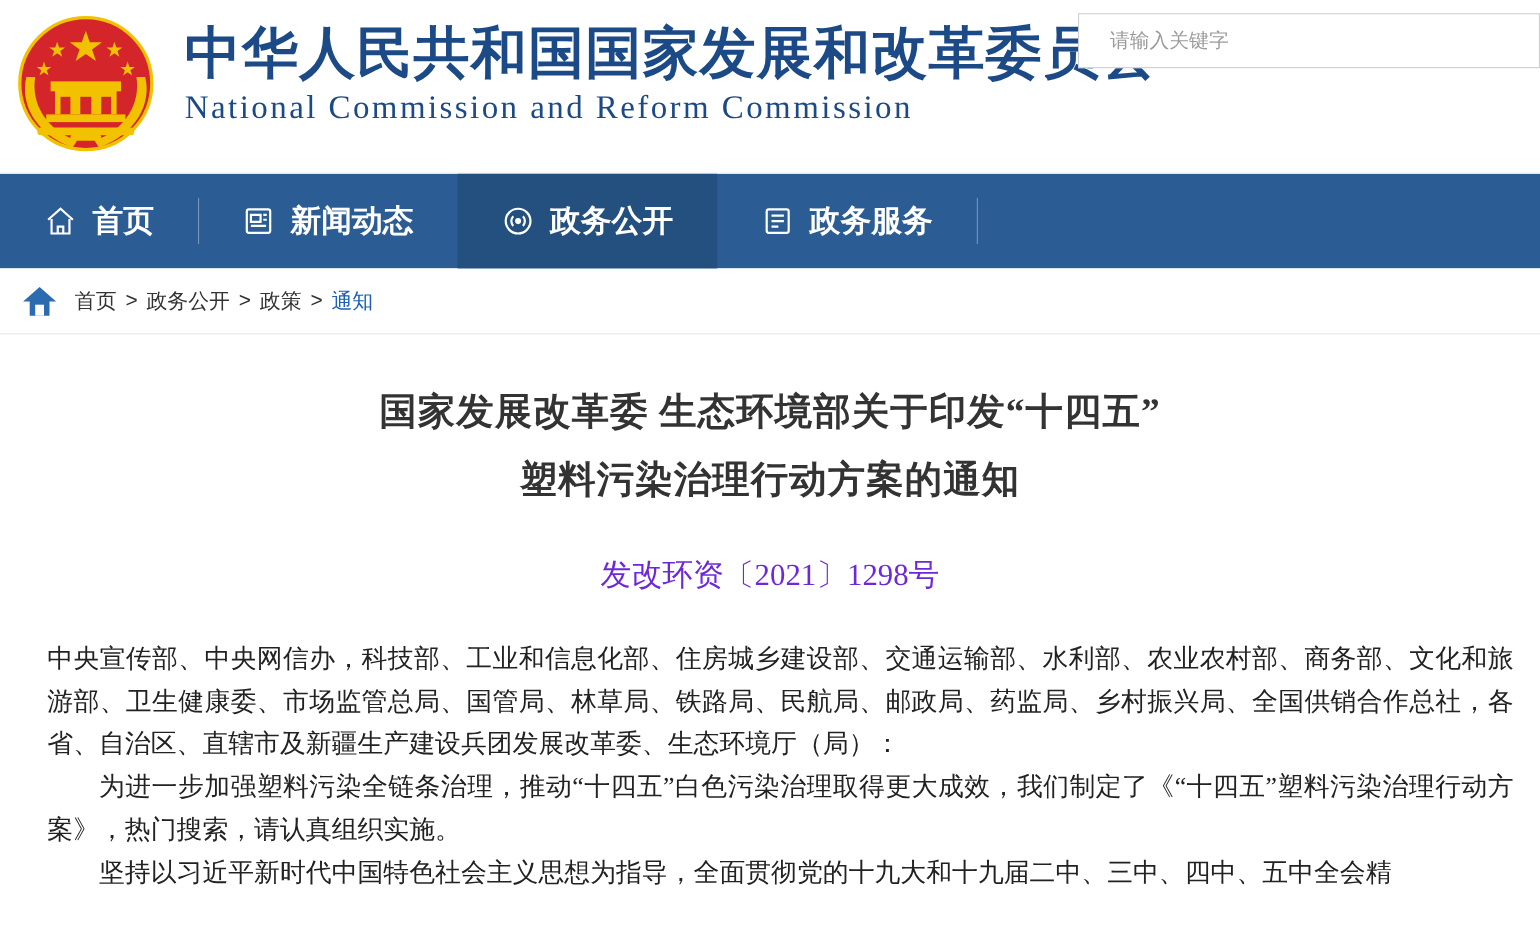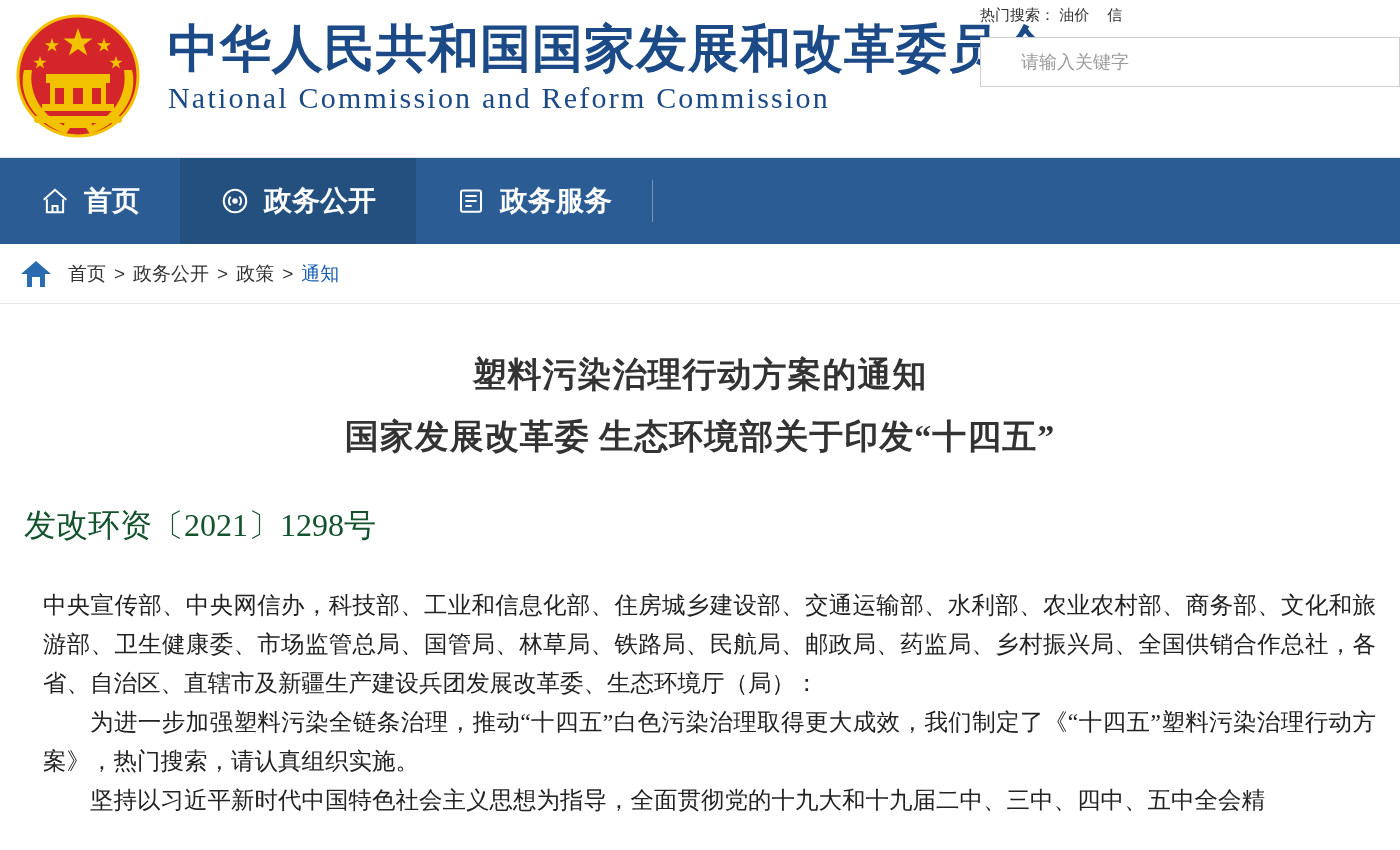--- a/index.html
+++ b/index.html
@@ -62,21 +62,20 @@
   .hot-search-item { color: #333; margin-right: 14px; }
   .search-box {
     margin-top: 12px;
     width: 420px; height: 50px;
     border: 1px solid #cfcfcf;
     background: #fff;
     display: flex;
     align-items: center;
     position: relative;
     overflow: hidden;
-    padding-left: 12px;
   }
   .search-input {
     border: 0; outline: 0;
     width: 100%; height: 100%;
     font-size: 18px;
     color: #9b9b9b;
     padding-left: 28px;
     background: transparent;
     font-family: "Liberation Sans", sans-serif;
   }
@@ -145,23 +144,24 @@
   .doc-title {
     text-align: center;
     font-family: "Liberation Serif", serif;
     font-weight: bold;
     font-size: 34px;
     color: #333;
     line-height: 62px;
     letter-spacing: 1px;
   }
   .doc-number {
-    font-family: "Liberation Serif", serif;
-    font-size: 32px;
-    color: #14532d;
+    text-align: center;
+    font-family: "Liberation Serif", serif;
+    font-size: 28px;
+    color: #6d28d9;
     margin-top: 36px;
   }
   .doc-body {
     margin-top: 38px;
     font-family: "Liberation Serif", serif;
     font-size: 23.5px;
     line-height: 39px;
     color: #222;
     text-align: justify;
     margin-left: 19px;
@@ -202,45 +202,52 @@
       <rect x="56" y="114" width="28" height="6" rx="3" fill="#f2c200"></rect>
     </svg>
   </div>
 
   <div class="title-block">
     <div class="title-cn">中华人民共和国国家发展和改革委员会</div>
     <div class="title-en">National Commission and Reform Commission</div>
   </div>
 
   <div class="hot-search">
-    <div class="hot-search-line">
-      <span class="hot-search-label">热门搜索：</span>
-      <span class="hot-search-item">油价</span>
-      <span class="hot-search-item">信</span>
-    </div>
     <div class="search-box">
       <input class="search-input" type="text" placeholder="请输入关键字" style="">
     </div>
   </div>
 </div>
 
 <div class="nav">
 
   <div class="nav-item">
     <span class="nav-icon">
       <svg viewBox="0 0 24 24" width="30" height="30" fill="none" stroke="#ffffff" stroke-width="1.6">
         <path d="M3 11 L12 3 L21 11"></path>
           <path d="M5.5 10.5 V21 H18.5 V10.5"></path>
           <path d="M10 21 v-5 h4 v5"></path>
       </svg>
     </span>
     <span>首页</span>
   </div>
 
 
+  <div class="nav-item">
+    <span class="nav-icon">
+      <svg viewBox="0 0 24 24" width="30" height="30" fill="none" stroke="#ffffff" stroke-width="1.6">
+        <rect x="3.5" y="3.5" width="17" height="17" rx="1.5"></rect>
+          <path d="M6.5 7.5 h7 v5 h-7 z"></path>
+          <path d="M15.5 7.5 h2.5"></path>
+          <path d="M15.5 11 h2.5"></path>
+          <path d="M6.5 15.5 h11"></path>
+      </svg>
+    </span>
+    <span>新闻动态</span>
+  </div>
 
   <div class="nav-item active">
     <span class="nav-icon">
       <svg viewBox="0 0 24 24" width="30" height="30" fill="none" stroke="#ffffff" stroke-width="1.6">
         <circle cx="12" cy="12" r="9"></circle>
           <circle cx="12" cy="12" r="2.2" fill="#ffffff" stroke="none"></circle>
         <path d="M8.5 8.5 a5 5 0 0 0 0 7"></path>
           <path d="M15.5 8.5 a5 5 0 0 1 0 7"></path>
       </svg>
     </span>
@@ -274,22 +281,22 @@
   <span class="crumb-sep">&gt;</span>
   <span class="crumb">政务公开</span>
   <span class="crumb-sep">&gt;</span>
   <span class="crumb">政策</span>
   <span class="crumb-sep">&gt;</span>
   <span class="crumb-current">通知</span>
 </div>
 
 <div class="article">
   <div class="doc-title">
+    <div>国家发展改革委 生态环境部关于印发“十四五”</div>
     <div>塑料污染治理行动方案的通知</div>
-    <div>国家发展改革委 生态环境部关于印发“十四五”</div>
   </div>
 
   <div class="doc-number">发改环资〔2021〕1298号</div>
 
   <div class="doc-body">
     <p>中央宣传部、中央网信办，科技部、工业和信息化部、住房城乡建设部、交通运输部、水利部、农业农村部、商务部、文化和旅游部、卫生健康委、市场监管总局、国管局、林草局、铁路局、民航局、邮政局、药监局、乡村振兴局、全国供销合作总社，各省、自治区、直辖市及新疆生产建设兵团发展改革委、生态环境厅（局）：</p>
     <p class="indent">为进一步加强塑料污染全链条治理，推动“十四五”白色污染治理取得更大成效，我们制定了《“十四五”塑料污染治理行动方案》，热门搜索，请认真组织实施。</p>
     <p class="indent">坚持以习近平新时代中国特色社会主义思想为指导，全面贯彻党的十九大和十九届二中、三中、四中、五中全会精</p>
   </div>
 </div>

